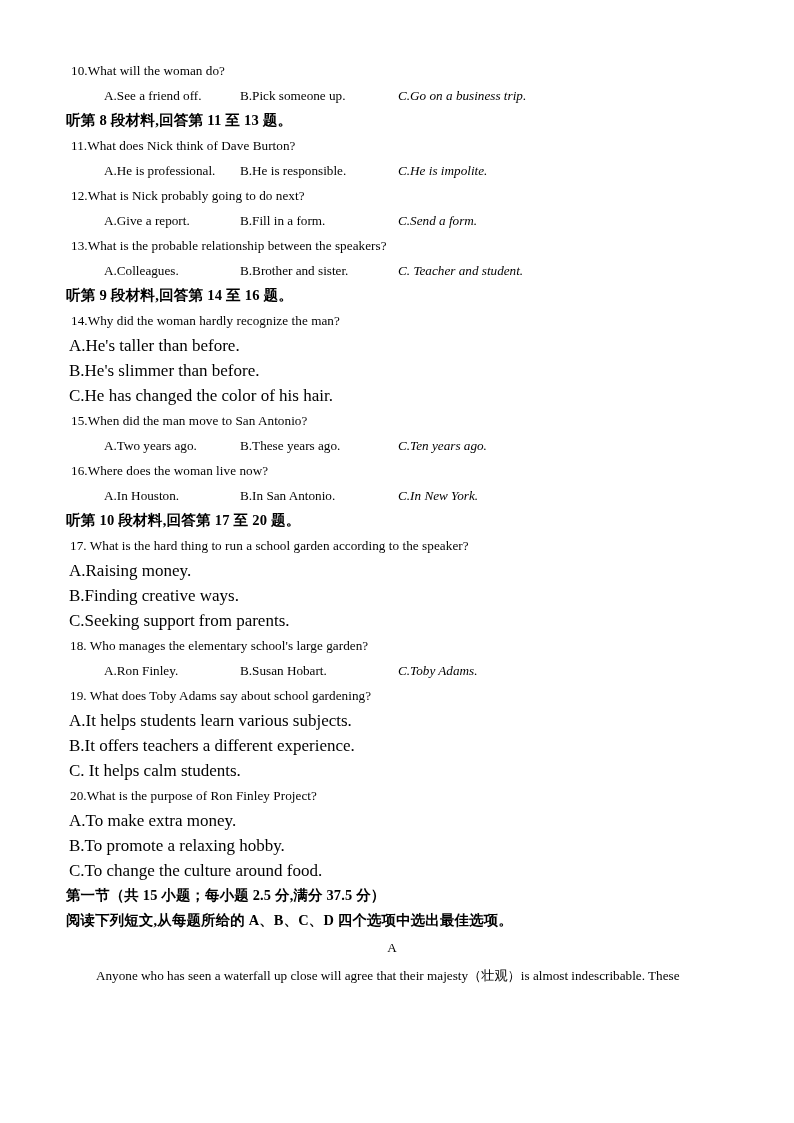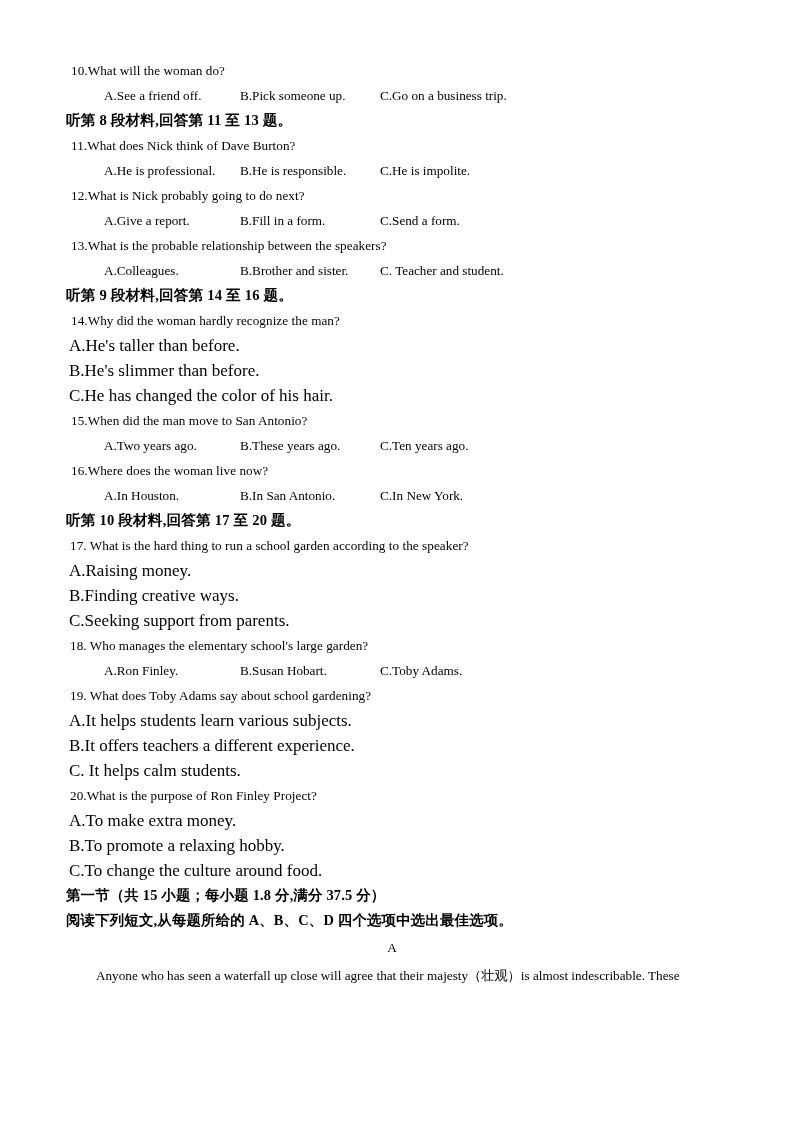--- a/index.html
+++ b/index.html
@@ -50,21 +50,21 @@
     line-height: 25px;
   }
   .opt-line .opt {
     position: absolute;
     top: 0;
     white-space: nowrap;
     font-size: 13.2px;
   }
   .opt-a { left: 10px; margin-left: 28px; }
   .opt-b { left: 174px; }
-  .opt-c { left: 314px; }
+  .opt-c { left: 332px; font-style: italic; }
 
   .opt-stack {
     padding-left: 3px;
     font-size: 17px;
   }
 
   
   .cn-heading {
     height: 25px;
     line-height: 25px;
@@ -174,20 +174,20 @@
     <div class="line q-line tight">19. What does Toby Adams say about school gardening?</div>
     <div class="line opt-stack">A.It helps students learn various subjects.</div>
     <div class="line opt-stack">B.It offers teachers a different experience.</div>
     <div class="line opt-stack">C. It helps calm students.</div>
 
     <div class="line q-line tight">20.What is the purpose of Ron Finley Project?</div>
     <div class="line opt-stack">A.To make extra money.</div>
     <div class="line opt-stack">B.To promote a relaxing hobby.</div>
     <div class="line opt-stack">C.To change the culture around food.</div>
 
-    <div class="cn-heading sect">第一节（共 15 小题；每小题 1.8 分,满分 37.5 分）</div>
+    <div class="cn-heading sect">第一节（共 15 小题；每小题 2.5 分,满分 37.5 分）</div>
     <div class="cn-heading sect">阅读下列短文,从每题所给的 A、B、C、D 四个选项中选出最佳选项。</div>
 
     <div class="passage-label">A</div>
     <div class="passage-line"><span class="indent"></span><span>Anyone who has seen a waterfall up close will agree that their majesty（壮观）is almost indescribable.  These</span></div>
 
   </div>
 </div>
 
 </body></html>

